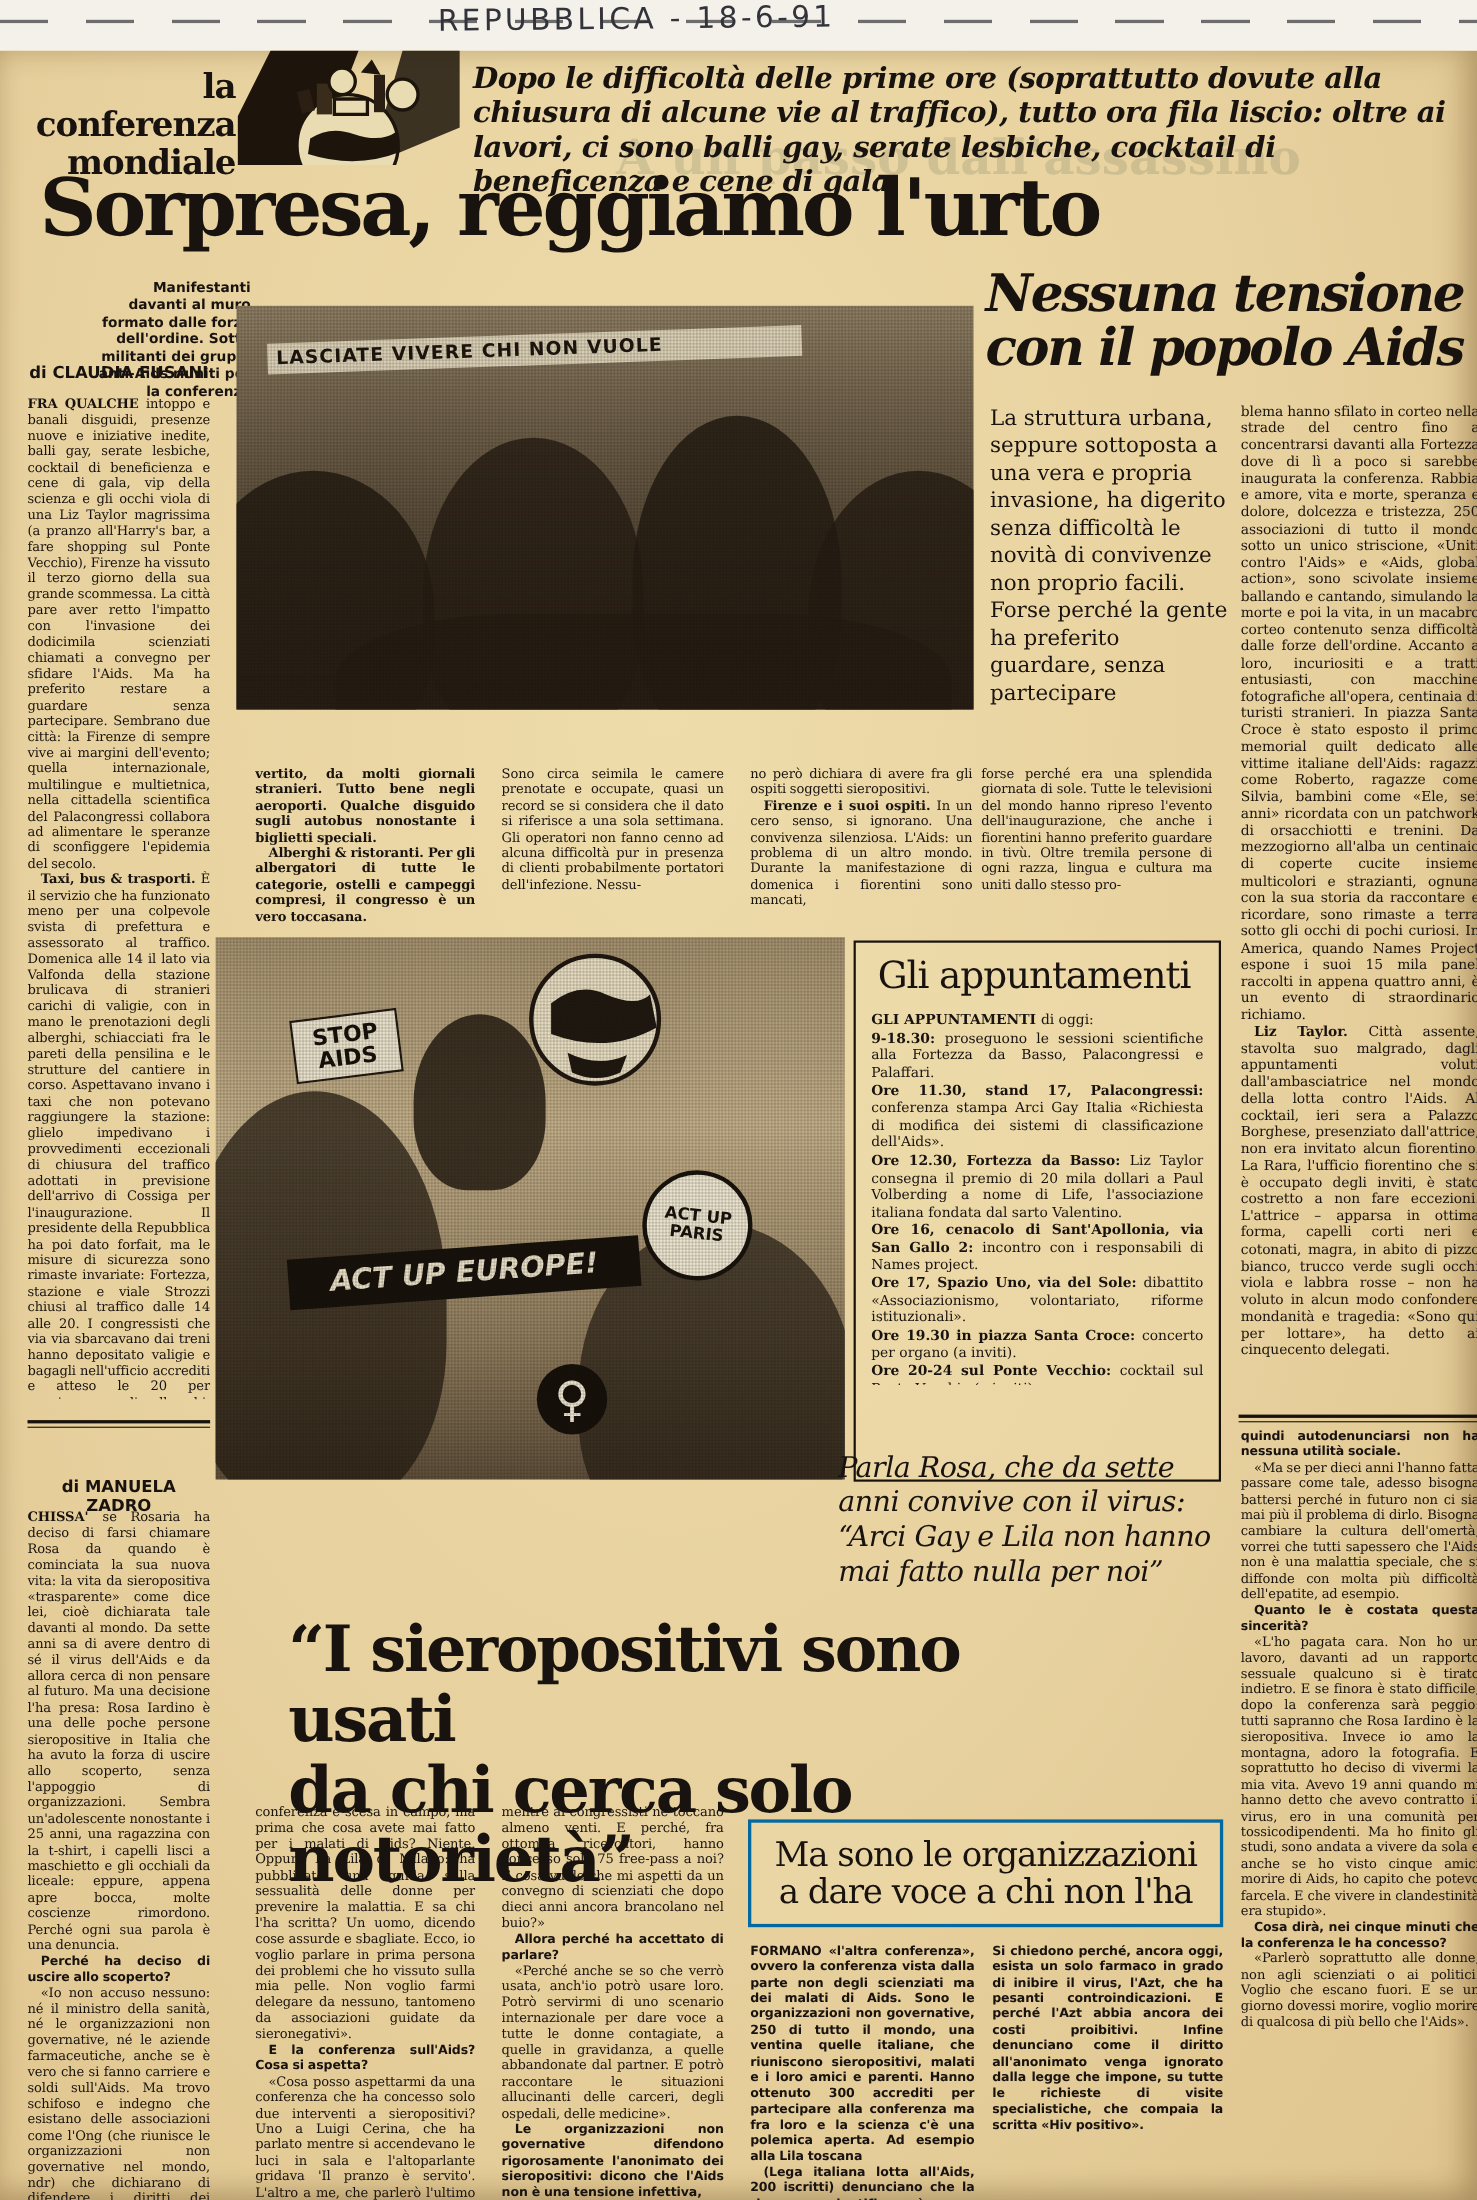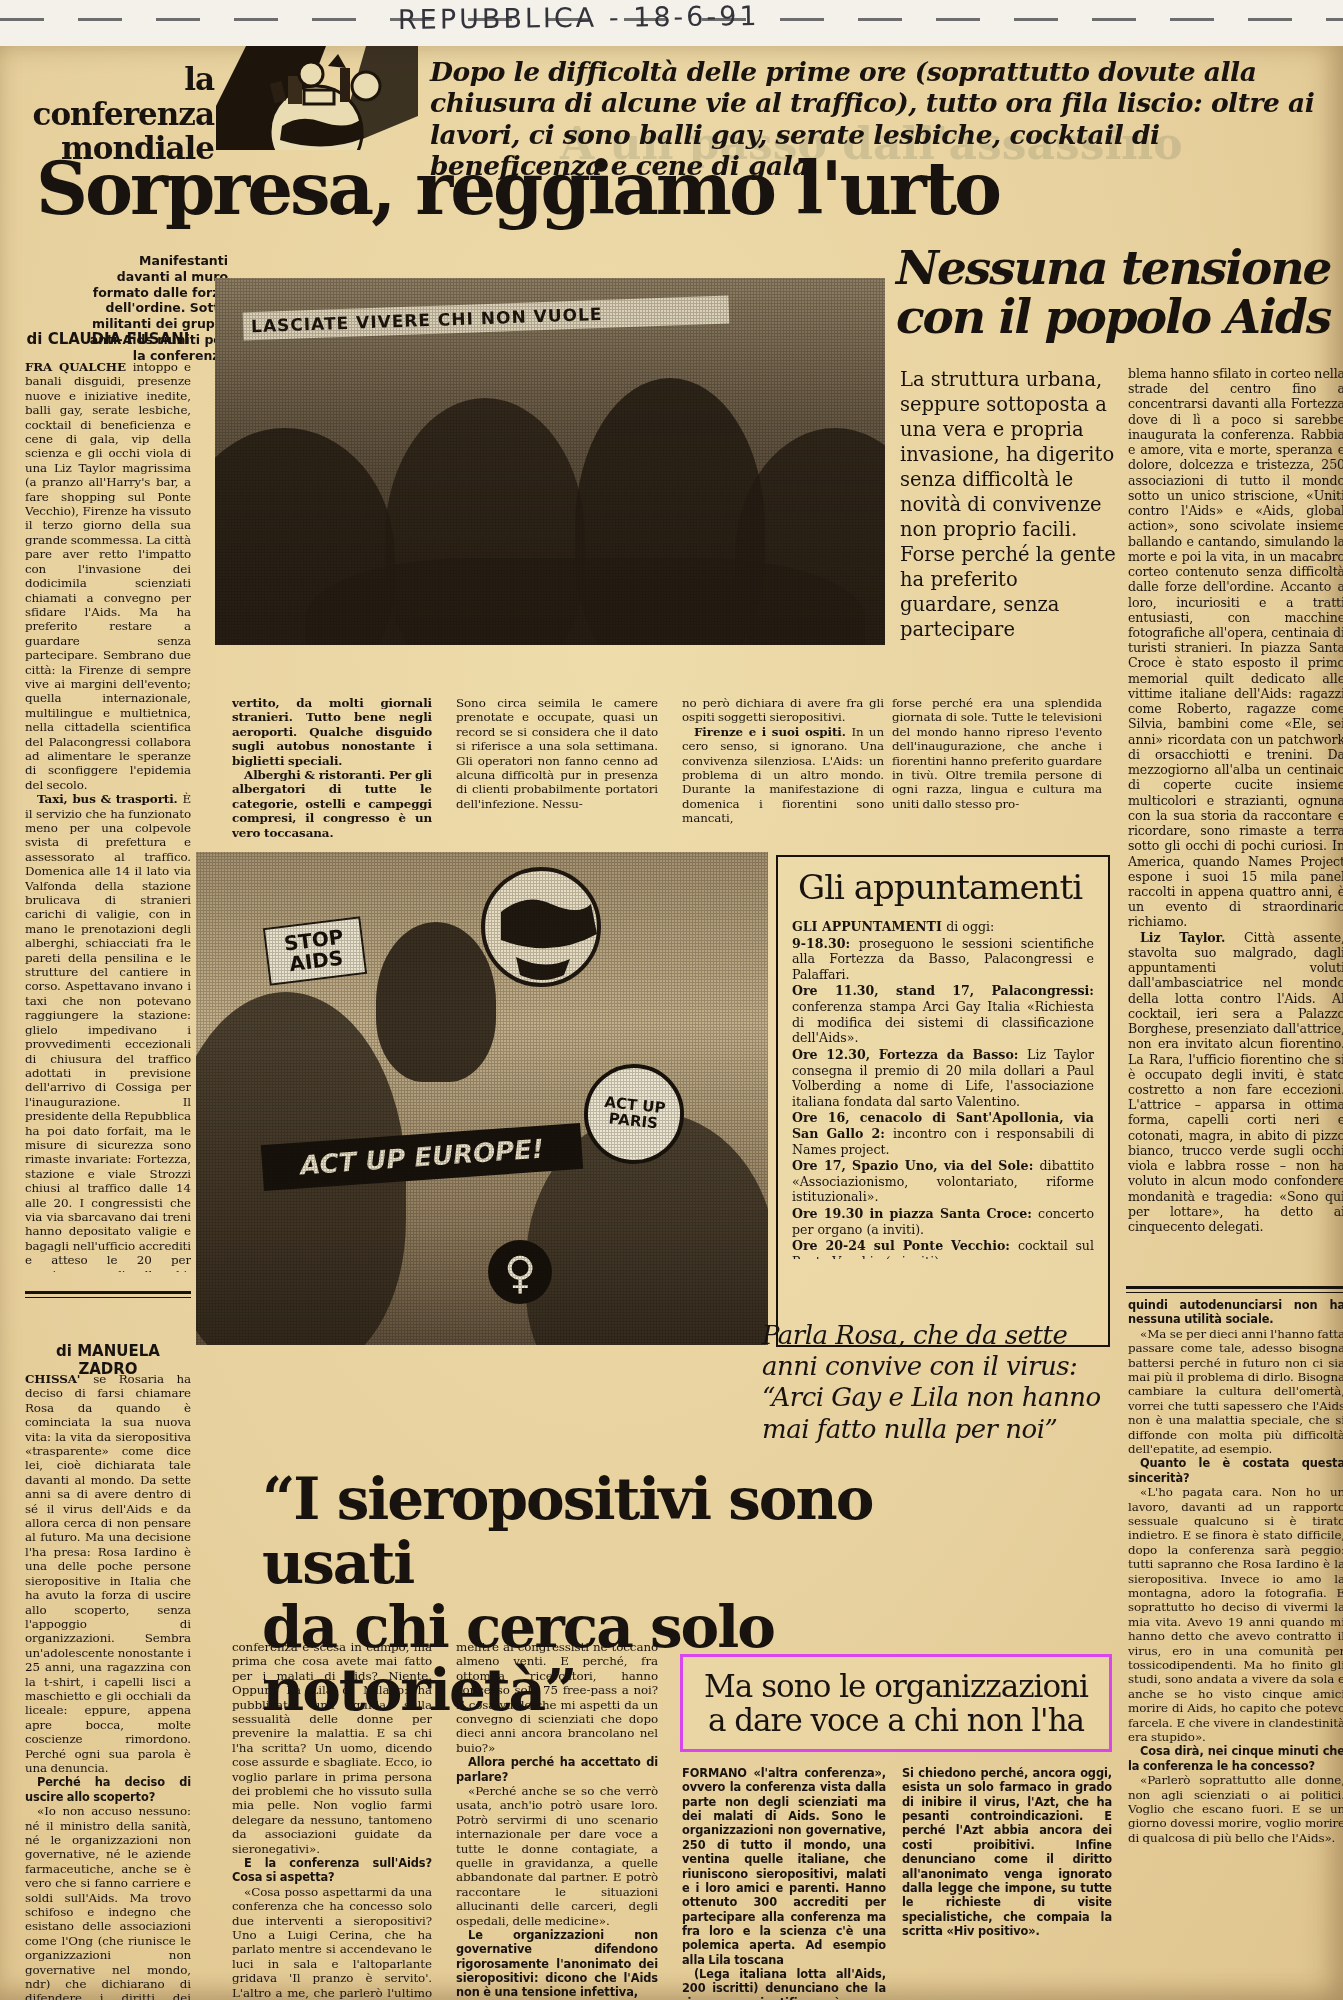--- a/index.html
+++ b/index.html
@@ -91,21 +91,21 @@
   #ruleR{left:1126px;top:1286px;width:219px;}
   
   #standfirst2{left:762px;top:1320px;width:360px;font-style:italic;font-size:26px;
     line-height:1.2;letter-spacing:-.5px;}
   #headline2{left:262px;top:1468px;width:760px;font-weight:bold;font-size:58px;
     line-height:1.1;letter-spacing:-2px;}
   #a2col1{left:25px;top:1372px;width:166px;height:628px;}
   #a2col2{left:232px;top:1640px;width:200px;height:360px;}
   #a2col3{left:456px;top:1640px;width:202px;height:360px;}
   #a2colR{left:1128px;top:1298px;width:217px;height:702px;}
-  #box2{left:680px;top:1654px;width:432px;height:98px;border:3px solid #d946ef;
+  #box2{left:680px;top:1654px;width:432px;height:98px;border:3px solid #0369a1;
     box-sizing:border-box;display:flex;align-items:center;justify-content:center;
     background:rgba(240,222,176,.4);}
   #box2 .title{font-size:31px;line-height:1.1;text-align:center;letter-spacing:-1px;}
   #a2col4{left:682px;top:1766px;width:204px;height:234px;}
   #a2col5{left:902px;top:1766px;width:210px;height:234px;}
   #ghost1{left:560px;top:118px;font-size:44px;font-family:"DejaVu Serif",serif;}
 </style>
 </head>
 <body>
 

